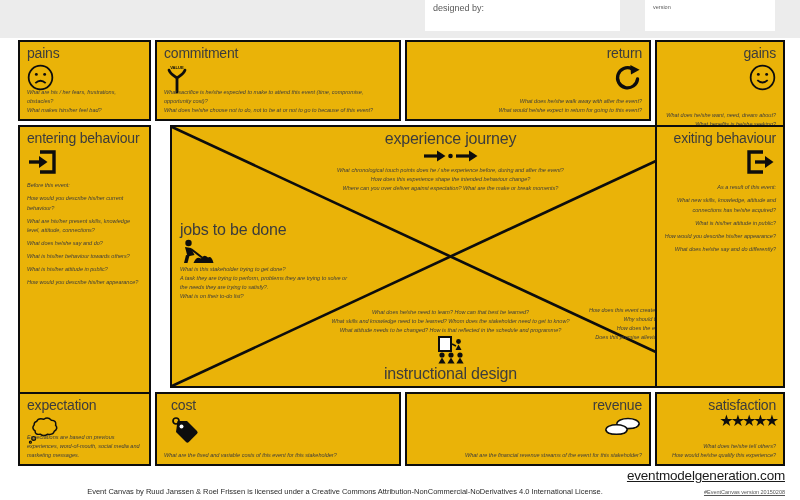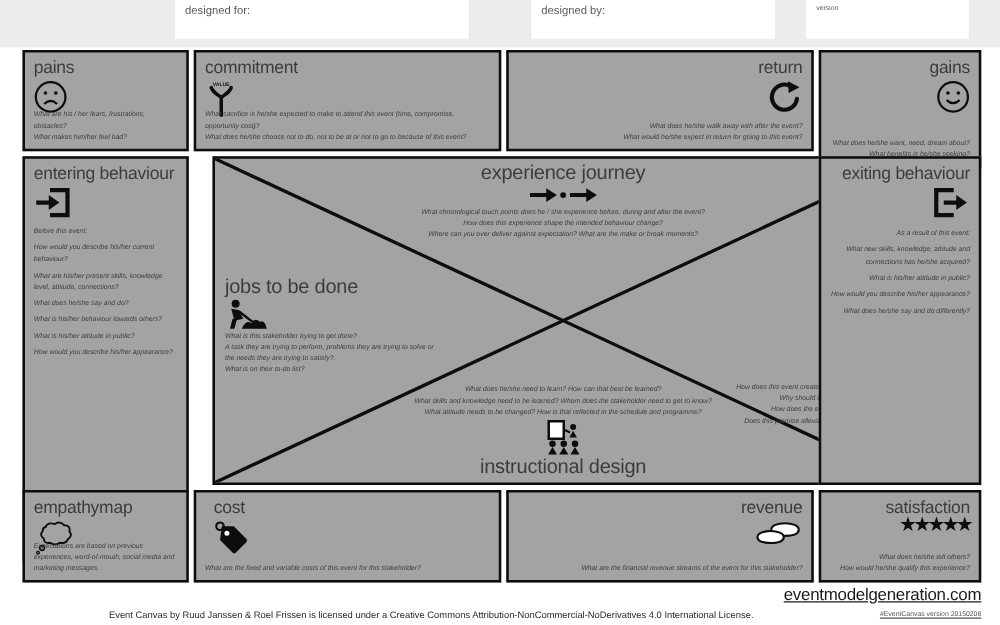--- a/index.html
+++ b/index.html
@@ -10,21 +10,21 @@
     color:#3d3d3d;
   }
   
   .topbar{position:absolute;left:0;top:0;width:800px;height:38px;background:#ececec;}
   .hbox{position:absolute;top:0;background:#ffffff;height:31px;box-sizing:border-box;
         padding:3px 8px 0;color:#5a5a5a;}
   .hbox-for{left:140px;width:235px;font-size:9px;}
   .hbox-by{left:425px;width:195px;font-size:9px;}
   .hbox-ver{left:645px;width:130px;font-size:5.5px;padding-top:4px;}
   
-  .box{position:absolute;border:2px solid #0d0d0d;background:#a3a3a3;box-sizing:border-box;
+  .box{position:absolute;border:2px solid #0d0d0d;background:#eab308;box-sizing:border-box;
        padding:4px 7px;}
   .b-pains{left:18px;top:40px;width:133px;height:81px;}
   .b-commit{left:155px;top:40px;width:246px;height:81px;}
   .b-return{left:405px;top:40px;width:246px;height:81px;}
   .b-gains{left:655px;top:40px;width:130px;height:95px;}
   .b-enter{left:18px;top:125px;width:133px;height:324px;}
   .b-center{left:170px;top:125px;width:561px;height:263px;padding:0;}
   .b-exit{left:655px;top:125px;width:130px;height:263px;}
   .b-expect{left:18px;top:392px;width:133px;height:74px;}
   .b-cost{left:155px;top:392px;width:246px;height:74px;padding-left:14px;}
@@ -58,23 +58,20 @@
   .license{position:absolute;left:0;top:487px;width:690px;text-align:center;
            font-size:7.5px;color:#2a2a2a;}
   .vertag{position:absolute;right:15px;top:489px;font-size:5.5px;color:#555;
           text-decoration:underline;}
   svg{vertical-align:top;}
 </style>
 </head>
 <body>
 
 <div class="topbar">
-  <div class="hbox hbox-for">
-    <span>designed for:</span>
-  </div>
   <div class="hbox hbox-by">
     <span>designed by:</span>
   </div>
   <div class="hbox hbox-ver">
     <span>version</span>
   </div>
 </div>
 
 <div class="box b-pains">
   <div class="title">pains</div>
@@ -281,21 +278,21 @@
   <div class="qgap" style="margin-top:8px;text-align:right">
     <div class="q">As a result of this event:</div>
     <div class="q">What new skills, knowledge, attitude and connections has he/she acquired?</div>
     <div class="q">What is his/her attitude in public?</div>
     <div class="q">How would you describe his/her appearance?</div>
     <div class="q">What does he/she say and do differently?</div>
   </div>
 </div>
 
 <div class="box b-expect">
-  <div class="title">empathymap</div>
+  <div class="title">expectation</div>
   <span class="icon">
     <svg width="32" height="28" viewBox="0 0 34 30">
         <path d="M10 6 Q12 1.5 18 3.5 Q22 0.5 26 4.5 Q31.5 4.5 30.5 10 Q33.5 13.5 29 16.5 Q28 20.5 22 19.5 Q18 22.5 14 19.5 Q8.5 20.5 8.5 16 Q4.5 13 7.5 9.5 Q7.5 6.5 10 6 Z" fill="none" stroke="#0d0d0d" stroke-width="1.6"></path>
         <circle cx="7" cy="24" r="2" fill="none" stroke="#0d0d0d" stroke-width="1.4"></circle>
         <circle cx="3.5" cy="28" r="1.1" fill="none" stroke="#0d0d0d" stroke-width="1.2"></circle>
       </svg>
   </span>
   <div class="qs-bl">
     <div class="q">Expectations are based on previous experiences, word-of-mouth, social media and marketing messages.</div>
   </div>

